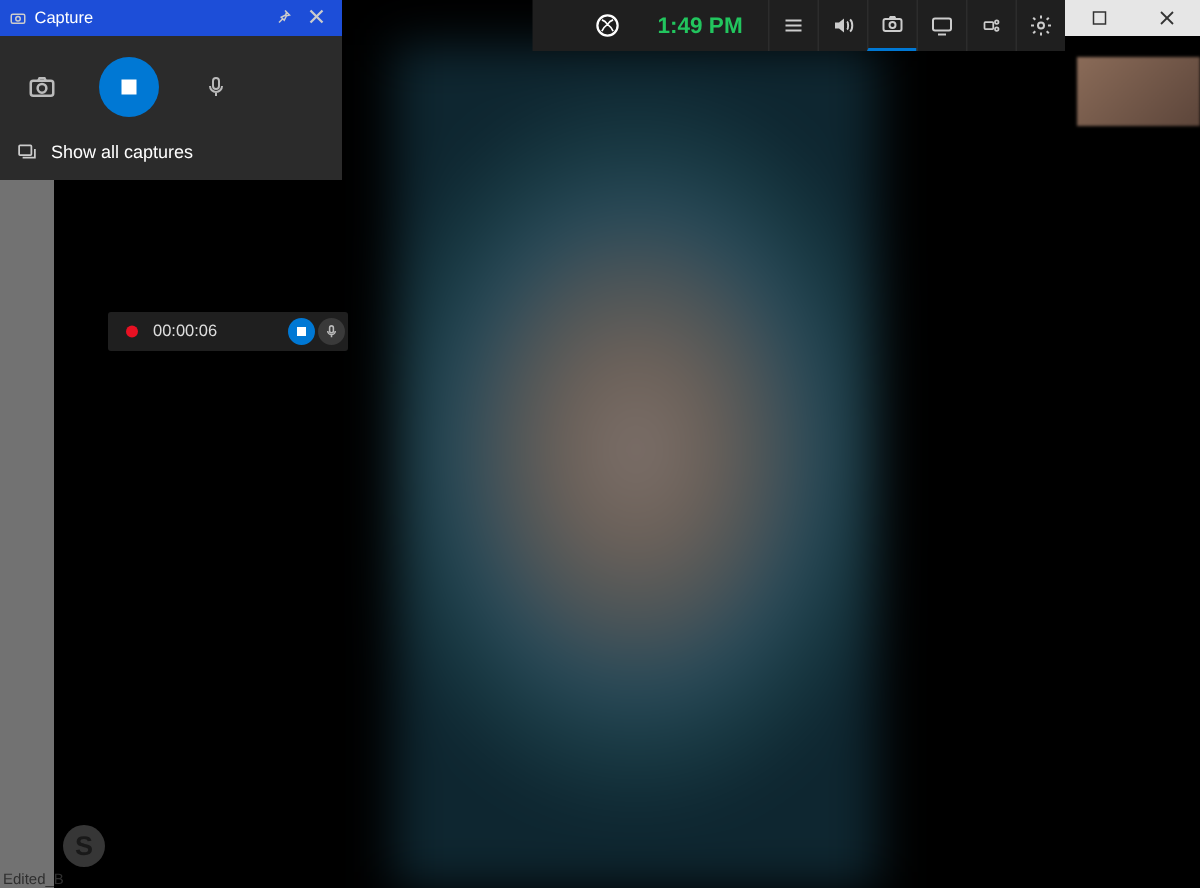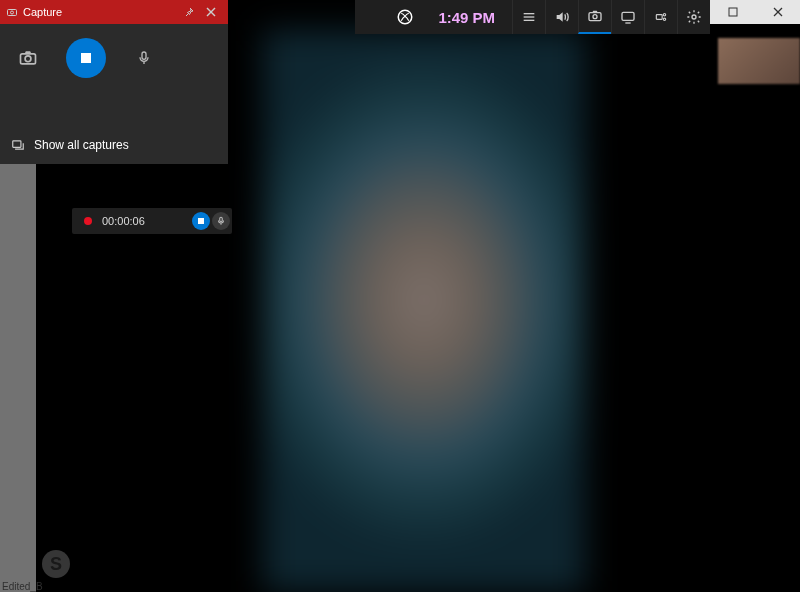--- a/index.html
+++ b/index.html
@@ -7,39 +7,39 @@
 
 
 .desktop-bg { position: absolute; left: 0; top: 115px; width: 36px; height: 477px; background: #a3a3a3; opacity: 0.7; }
 .desktop-file { position: absolute; left: 2px; bottom: 0; font-size: 10px; color: #444; white-space: nowrap; }
 
 
 .skype-icon { position: absolute; left: 42px; bottom: 14px; width: 28px; height: 28px; border-radius: 50%; background: #5a5a5a; color: #2a2a2a; display: flex; align-items: center; justify-content: center; font-weight: bold; font-size: 18px; opacity: 0.6; }
 
 
 .capture-panel { position: absolute; left: 0; top: 0; width: 228px; background: #2b2b2b; color: #fff; }
-.cp-header { display: flex; align-items: center; height: 24px; padding: 0 6px; background: #b91c1c; }
+.cp-header { display: flex; height: 24px; padding: 0 6px; background: #1d4ed8; }
 .cp-title { font-size: 11px; flex: 1; display: flex; align-items: center; gap: 5px; }
 .cp-hbtn { width: 22px; height: 22px; display: flex; align-items: center; justify-content: center; color: #ccc; }
 .cp-body { display: flex; align-items: center; gap: 22px; padding: 14px 12px 10px; }
 .cp-btn { width: 32px; height: 32px; border-radius: 50%; display: flex; align-items: center; justify-content: center; color: #ccc; }
 .cp-btn.primary { width: 40px; height: 40px; background: #0078d4; color: #fff; }
-.cp-footer { display: flex; align-items: flex-start; gap: 8px; padding: 6px 10px 12px; font-size: 12px; margin-top: 44px; }
+.cp-footer { display: flex; align-items: flex-start; gap: 8px; padding: 6px 10px 12px; font-size: 12px; }
 .cp-footer .icn { width: 16px; display: flex; justify-content: center; }
 
 
 .rec-bar { position: absolute; left: 72px; top: 208px; width: 160px; height: 26px; background: #1f1f1f; display: flex; align-items: center; color: #ddd; font-size: 11px; border-radius: 2px; }
 .rec-dot { width: 8px; height: 8px; border-radius: 50%; background: #e81123; margin: 0 10px 0 12px; }
 .rec-time { flex: 1; font-weight: 500; }
 .rec-btn { width: 22px; height: 22px; display: flex; align-items: center; justify-content: center; margin-right: 2px; }
 .rec-btn.stop { background: #0078d4; border-radius: 50%; color: #fff; width: 18px; height: 18px; }
 .rec-btn.mic { background: #3a3a3a; border-radius: 50%; width: 18px; height: 18px; }
 
 
-.gamebar { position: absolute; top: 0; left: 355px; width: 355px; height: 34px; background: #1f1f1f; display: flex; align-items: center; color: #f0abfc; padding-left: 34px; }
+.gamebar { position: absolute; top: 0; left: 355px; width: 355px; height: 34px; background: #1f1f1f; display: flex; align-items: center; color: #22c55e; padding-left: 34px; }
 .gb-item { width: 46px; height: 34px; display: flex; align-items: center; justify-content: center; border-left: 1px solid #2c2c2c; }
 .gb-item:first-child { border-left: none; }
 .gb-item.active { border-bottom: 2px solid #0078d4; }
 .gb-time { flex: none; width: 90px; display: flex; align-items: center; justify-content: center; font-weight: 600; font-size: 15px; border-left: none; }
 .gb-xbox { width: 46px; }
 
 
 .winctrl { position: absolute; top: 0; right: 0; width: 90px; height: 24px; background: #e6e6e6; display: flex; }
 .winctrl .wc { flex: 1; display: flex; align-items: center; justify-content: center; color: #333; font-size: 12px; }
 

